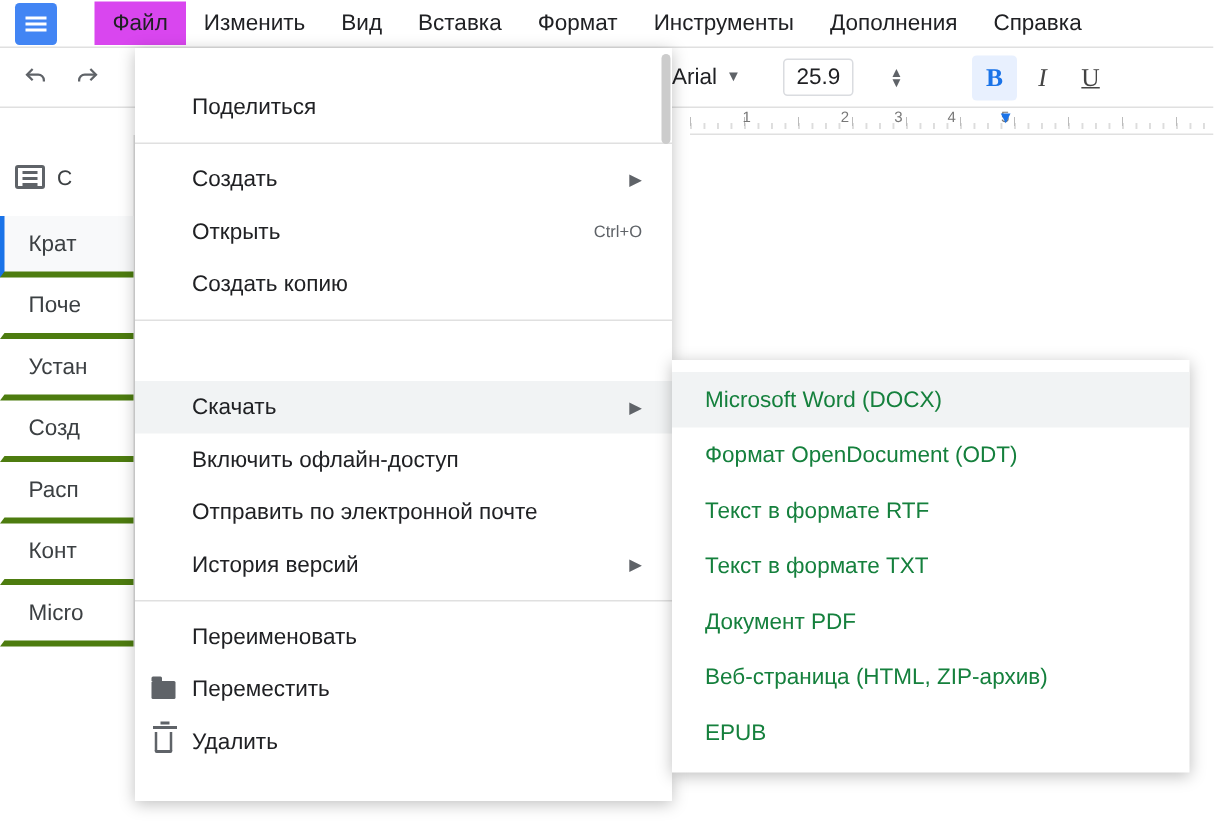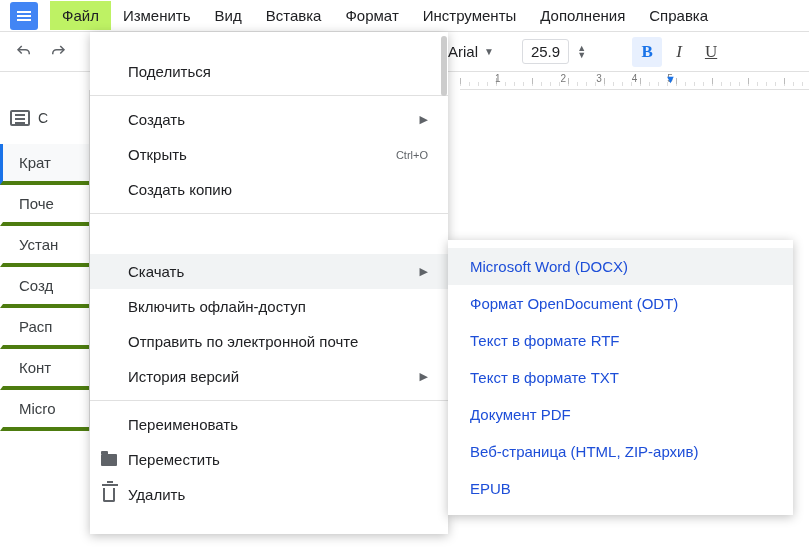--- a/index.html
+++ b/index.html
@@ -32,21 +32,21 @@
   content:"";
   width:14px; height:2px; background:#fff; box-shadow:0 4px 0 #fff,0 -4px 0 #fff;
 }
 .menubar { display:flex; align-items:center; gap:0; }
 .menu-item {
   padding: 6px 12px;
   font-size: 15px;
   color:#202124;
   cursor:pointer;
 }
-.menu-item.active { background:#bef264; }
+.menu-item.active { background:#d946ef;margin-left:13px; }
 .toolbar {
   display:flex; align-items:center;
   height:40px;
   padding-left:10px;
   border-bottom:1px solid #e0e0e0;
   gap:6px;
 }
 .tool-btn {
   width:28px;height:28px;
   display:flex;align-items:center;justify-content:center;
@@ -54,21 +54,21 @@
   border-radius:3px;
 }
 .font-sel {
   display:flex; align-items:center; gap:28px;
   margin-left:370px;
   font-size:15px;
   color:#202124;
 }
 .font-name{display:flex;align-items:center;gap:6px;}
 .caret{ font-size:10px; color:#5f6368;}
-.size-box{display:flex;align-items:center;gap:8px;}
+.size-box{display:flex;align-items:center;gap:24px;}
 .size-val{border:1px solid #dadce0; padding:3px 8px; border-radius:3px;}
 .size-arrows{display:flex;flex-direction:column; line-height:7px; font-size:9px;color:#5f6368;}
 .fmt-group{display:flex; gap:2px; margin-left:18px;}
 .fmt-btn{width:30px;height:30px;display:flex;align-items:center;justify-content:center;border-radius:3px;font-family:"Times New Roman",serif;font-size:17px;color:#444;}
 .fmt-btn.bold{background:#e8f0fe;color:#1a73e8;font-weight:bold;}
 .fmt-btn.italic{font-style:italic;}
 .fmt-btn.underline{text-decoration:underline;}
 .ruler{
   height:18px;
   margin-left:460px;
@@ -135,21 +135,21 @@
   top:240px; left:448px;
   width:345px;
   background:#fff;
   box-shadow:0 2px 10px rgba(0,0,0,.25);
   padding:8px 0;
   z-index:11;
 }
 .sub-row{
   padding:10px 22px;
   font-size:15px;
-  color:#1d4ed8;
+  color:#15803d;
   cursor:pointer;
 }
 .sub-row.hover{background:#f1f3f4;}
 .dd-scroll{position:absolute;right:0;top:0;bottom:0;width:8px;}
 .dd-scroll::after{content:"";position:absolute;right:1px;top:4px;width:6px;height:60px;background:#ccc;border-radius:3px;}
 </style>
 </head>
 <body>
 
 <div class="topbar">

